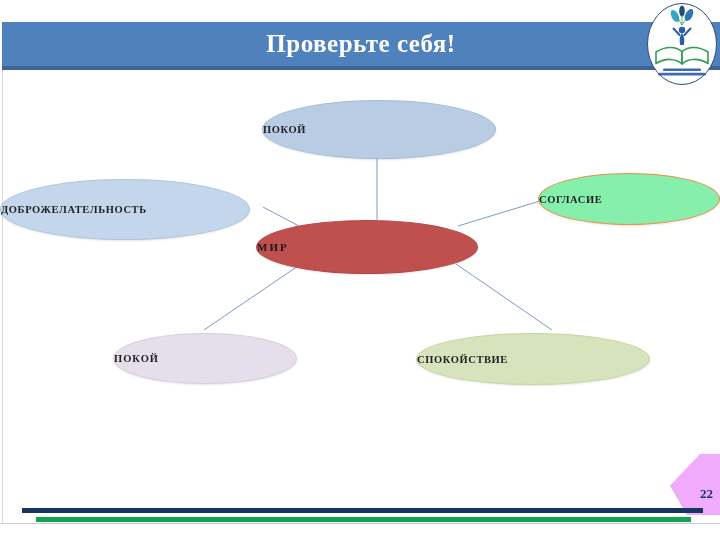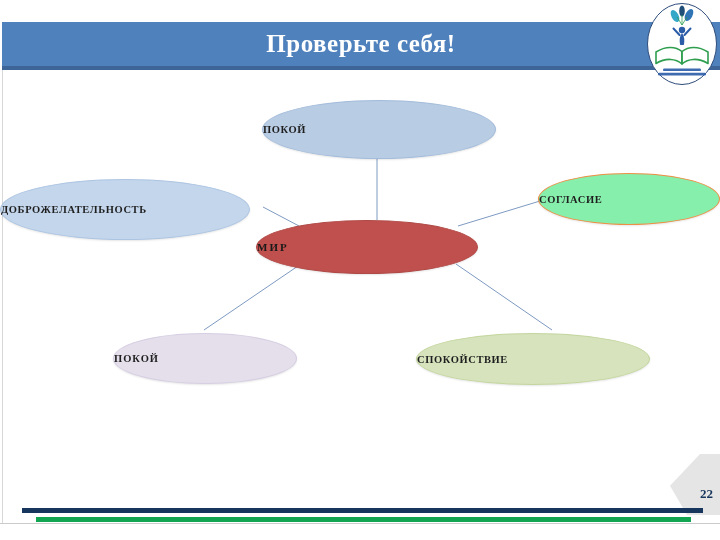--- a/index.html
+++ b/index.html
@@ -111,17 +111,17 @@
 </div>
 
 <div class="node node-druzhba" style="background: rgb(229, 223, 236); border-color: rgb(214, 206, 226); color: rgb(31, 31, 31);">
   <span>ПОКОЙ</span>
 </div>
 
 <div class="node node-spokoystvie" style="background: rgb(214, 227, 188); border-color: rgb(196, 214, 158); color: rgb(31, 31, 31);">
   <span>СПОКОЙСТВИЕ</span>
 </div>
 
-<div class="badge" style="background: #e5e5e5;">
+<div class="badge" style="background: #f0abfc;">
   <span class="num" style="color: rgb(23, 54, 93);">22</span>
 </div>
 <div class="line-navy" style="background: rgb(23, 54, 93);"></div>
 <div class="line-green" style="background: rgb(18, 165, 81);"></div>
 
 </body></html>

